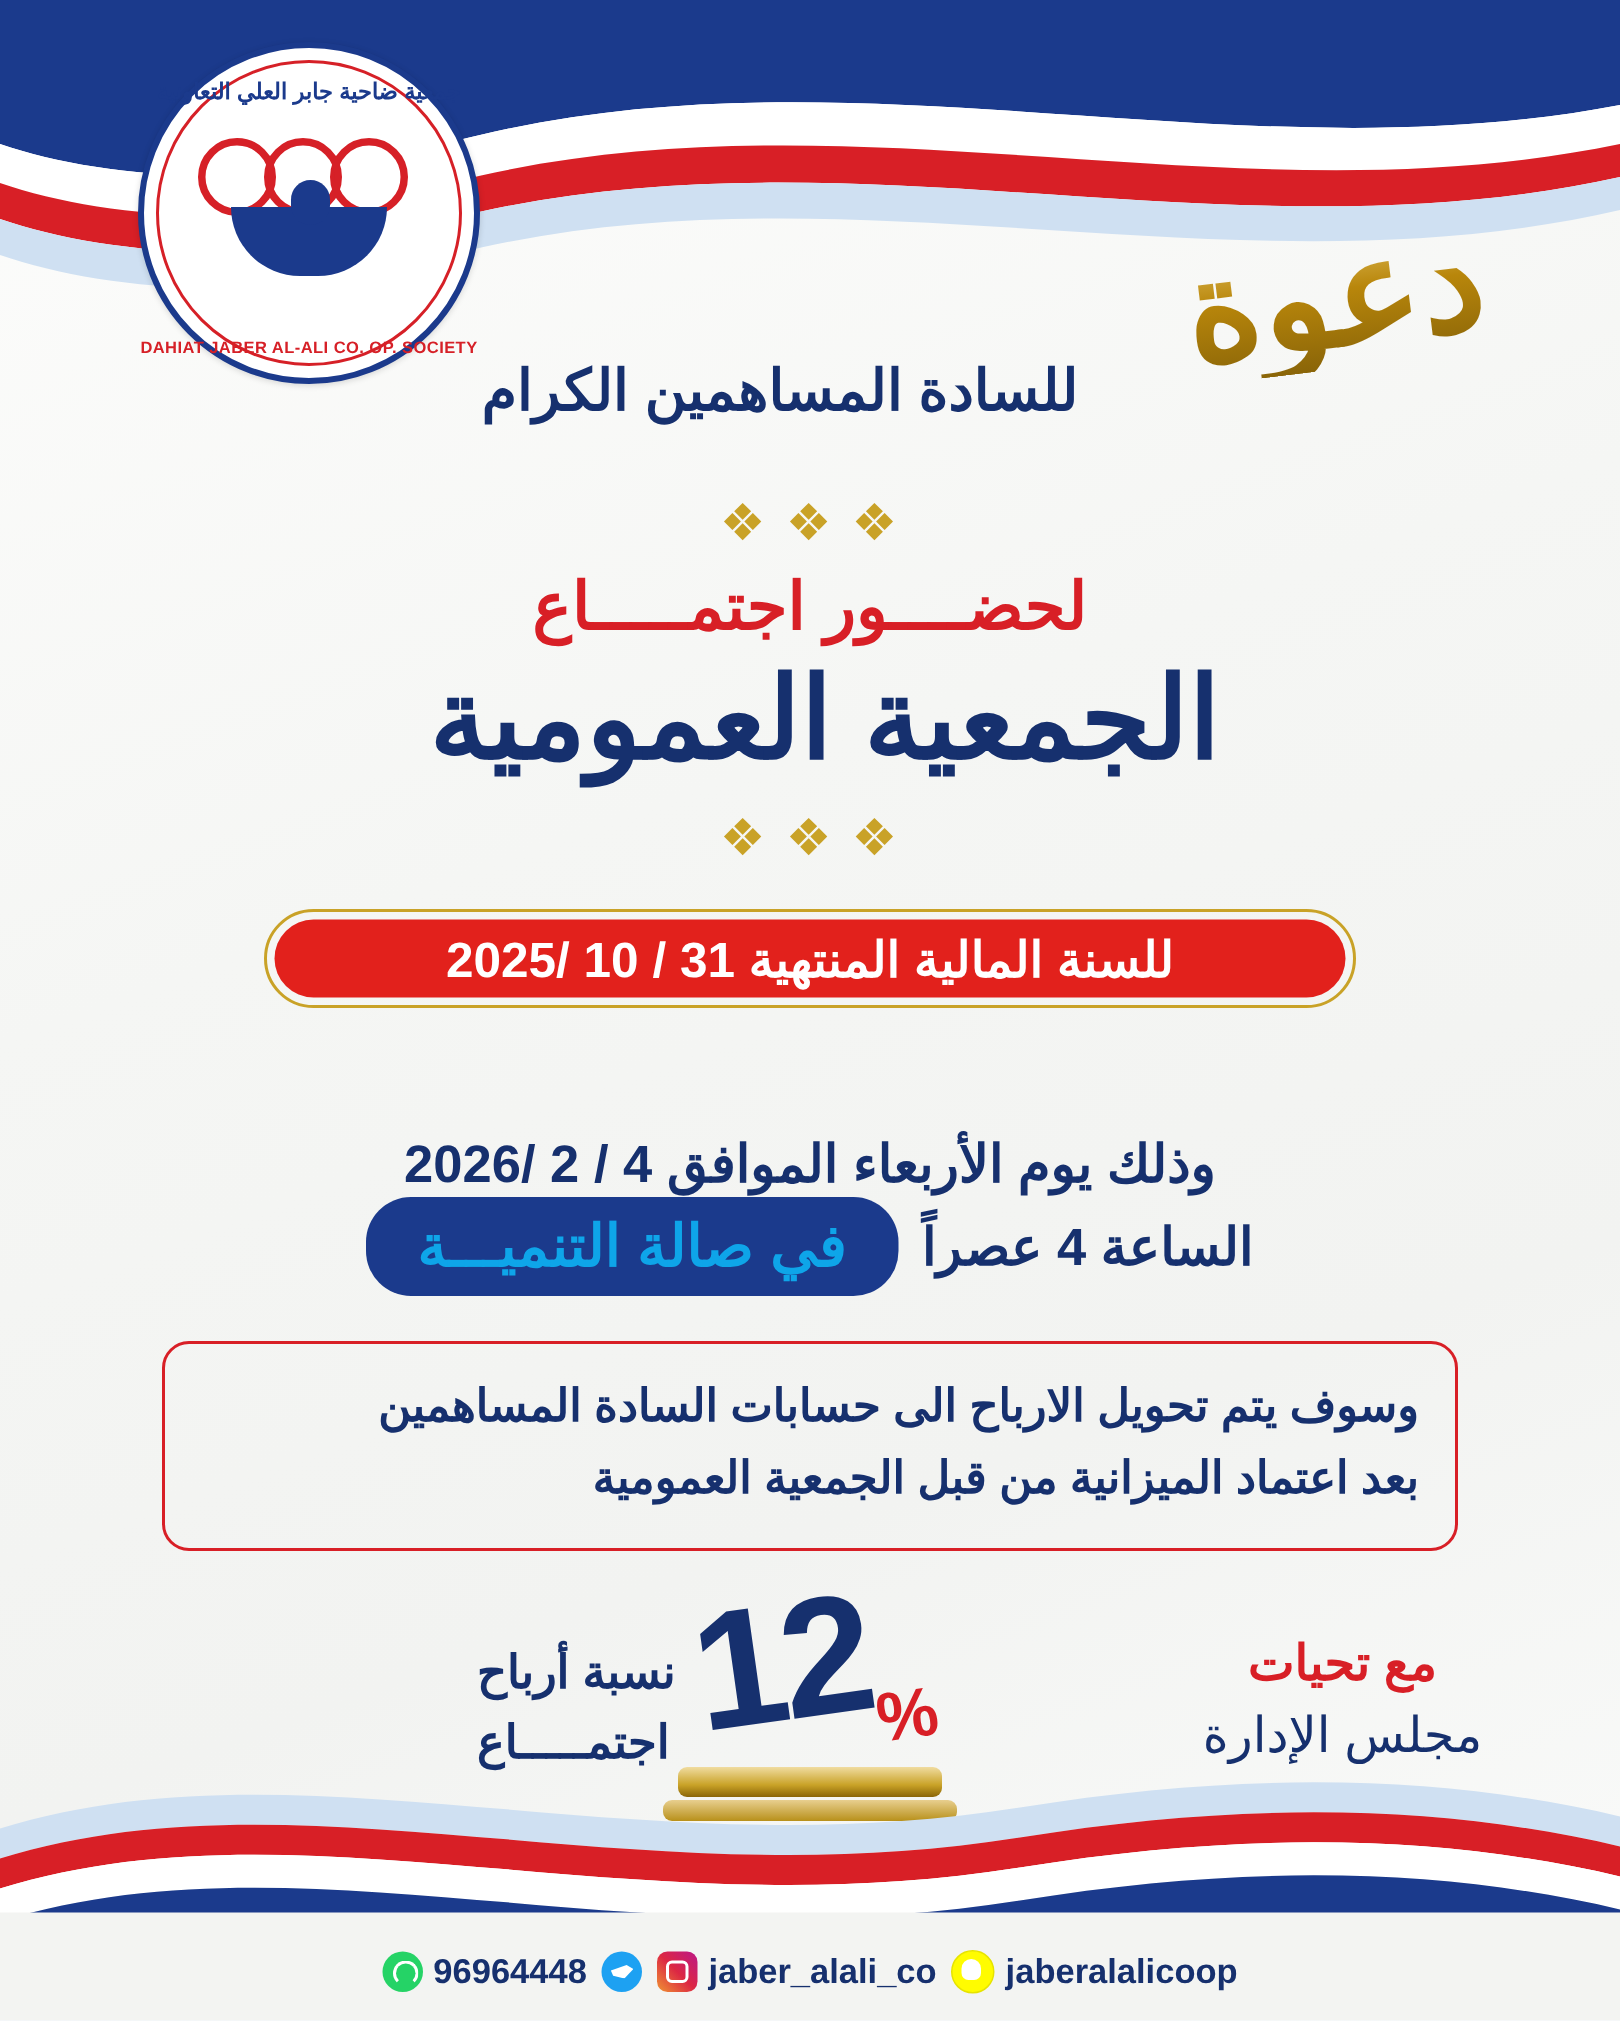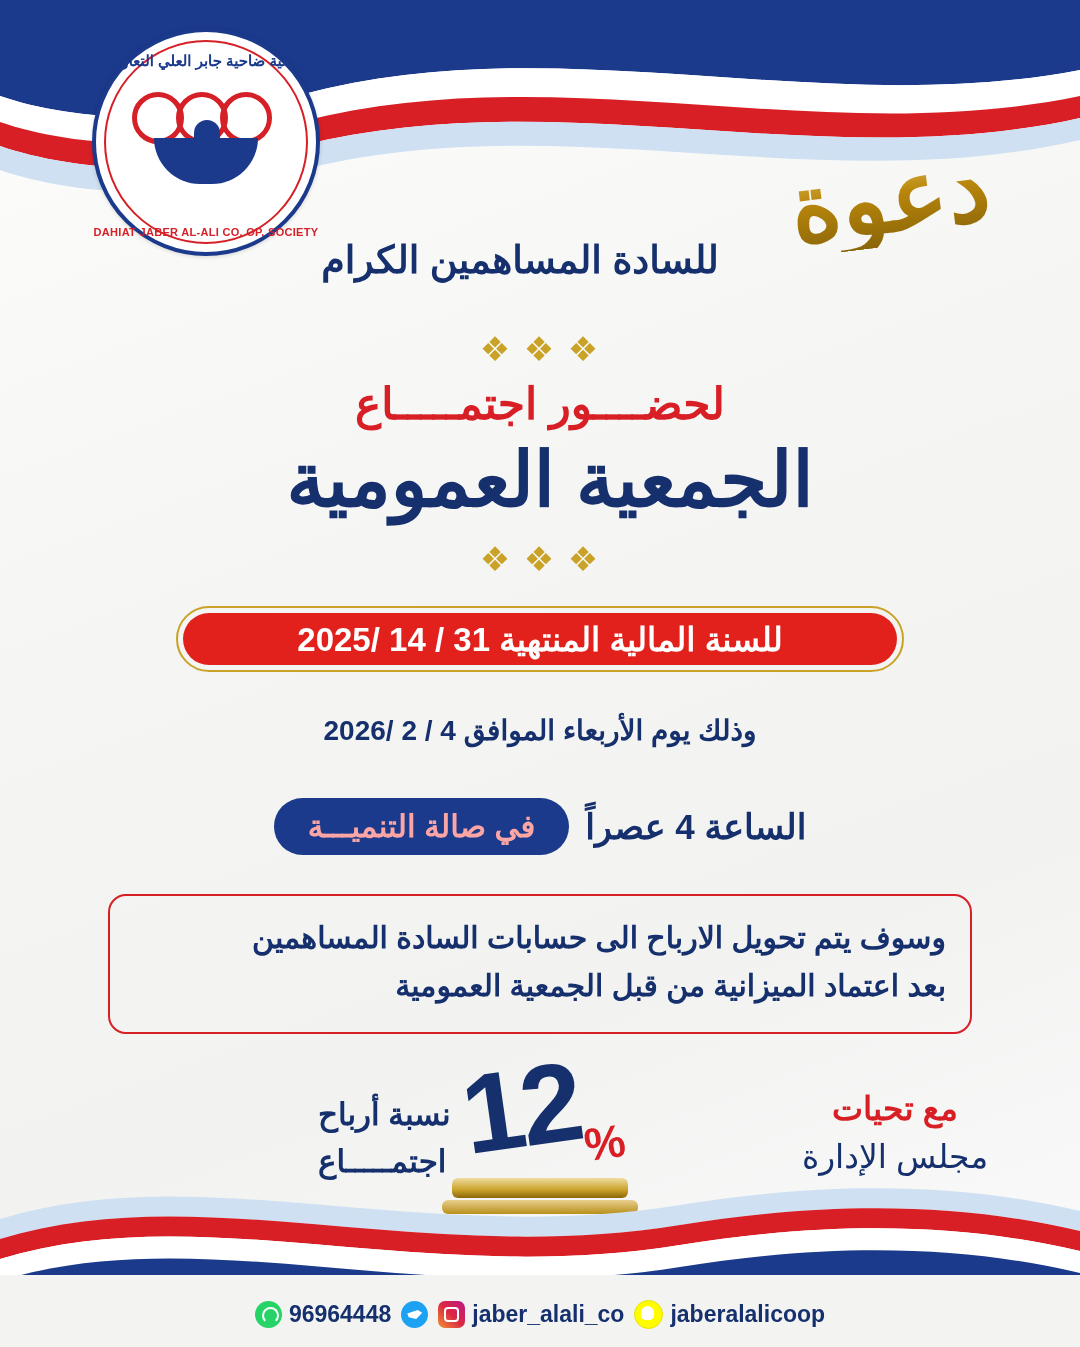--- a/index.html
+++ b/index.html
@@ -196,46 +196,46 @@
     color: #ffffff;
     font-size: 33px;
     font-weight: bold;
     display: flex;
     align-items: center;
     justify-content: center;
   }
 
   .date-line {
     position: absolute;
-    top: 714px;
-    left: 0; right: 0;
-    text-align: center;
-    font-size: 28px;
+    top: 756px;
+    left: 0; right: 0;
+    text-align: center;
+    font-size: 35px;
     font-weight: bold;
     color: #16306e;
   }
 
   .time-row {
     position: absolute;
     top: 798px;
     left: 0; right: 0;
     display: flex;
     align-items: center;
     justify-content: center;
     gap: 16px;
   }
   .time-text {
     font-size: 35px;
     font-weight: bold;
     color: #16306e;
   }
   .hall-pill {
     background: #1b3a8c;
-    color: #fca5a5;
-    font-size: 31px;
+    color: #0ea5e9;
+    font-size: 39px;
     font-weight: bold;
     border-radius: 30px;
     padding: 10px 34px;
     letter-spacing: 1px;
   }
 
   
   .note-box {
     position: absolute;
     top: 894px;
@@ -409,21 +409,21 @@
 
   <div class="invite-word">دعوة</div>
   <div class="to-shareholders">للسادة المساهمين الكرام</div>
 
   <div class="orn orn-top">❖ ❖ ❖</div>
   <div class="attend-line">لحضــــور اجتمـــــاع</div>
   <div class="main-title">الجمعية العمومية</div>
   <div class="orn orn-bot">❖ ❖ ❖</div>
 
   <div class="pill-outer">
-    <div class="pill-red">للسنة المالية المنتهية 31 / 14 /2025</div>
+    <div class="pill-red">للسنة المالية المنتهية 31 / 10 /2025</div>
   </div>
 
   <div class="date-line">وذلك يوم الأربعاء الموافق 4 / 2 /2026</div>
 
   <div class="time-row">
     <div class="time-text">الساعة 4 عصراً</div>
     <div class="hall-pill">في صالة التنميـــة</div>
   </div>
 
   <div class="note-box">

